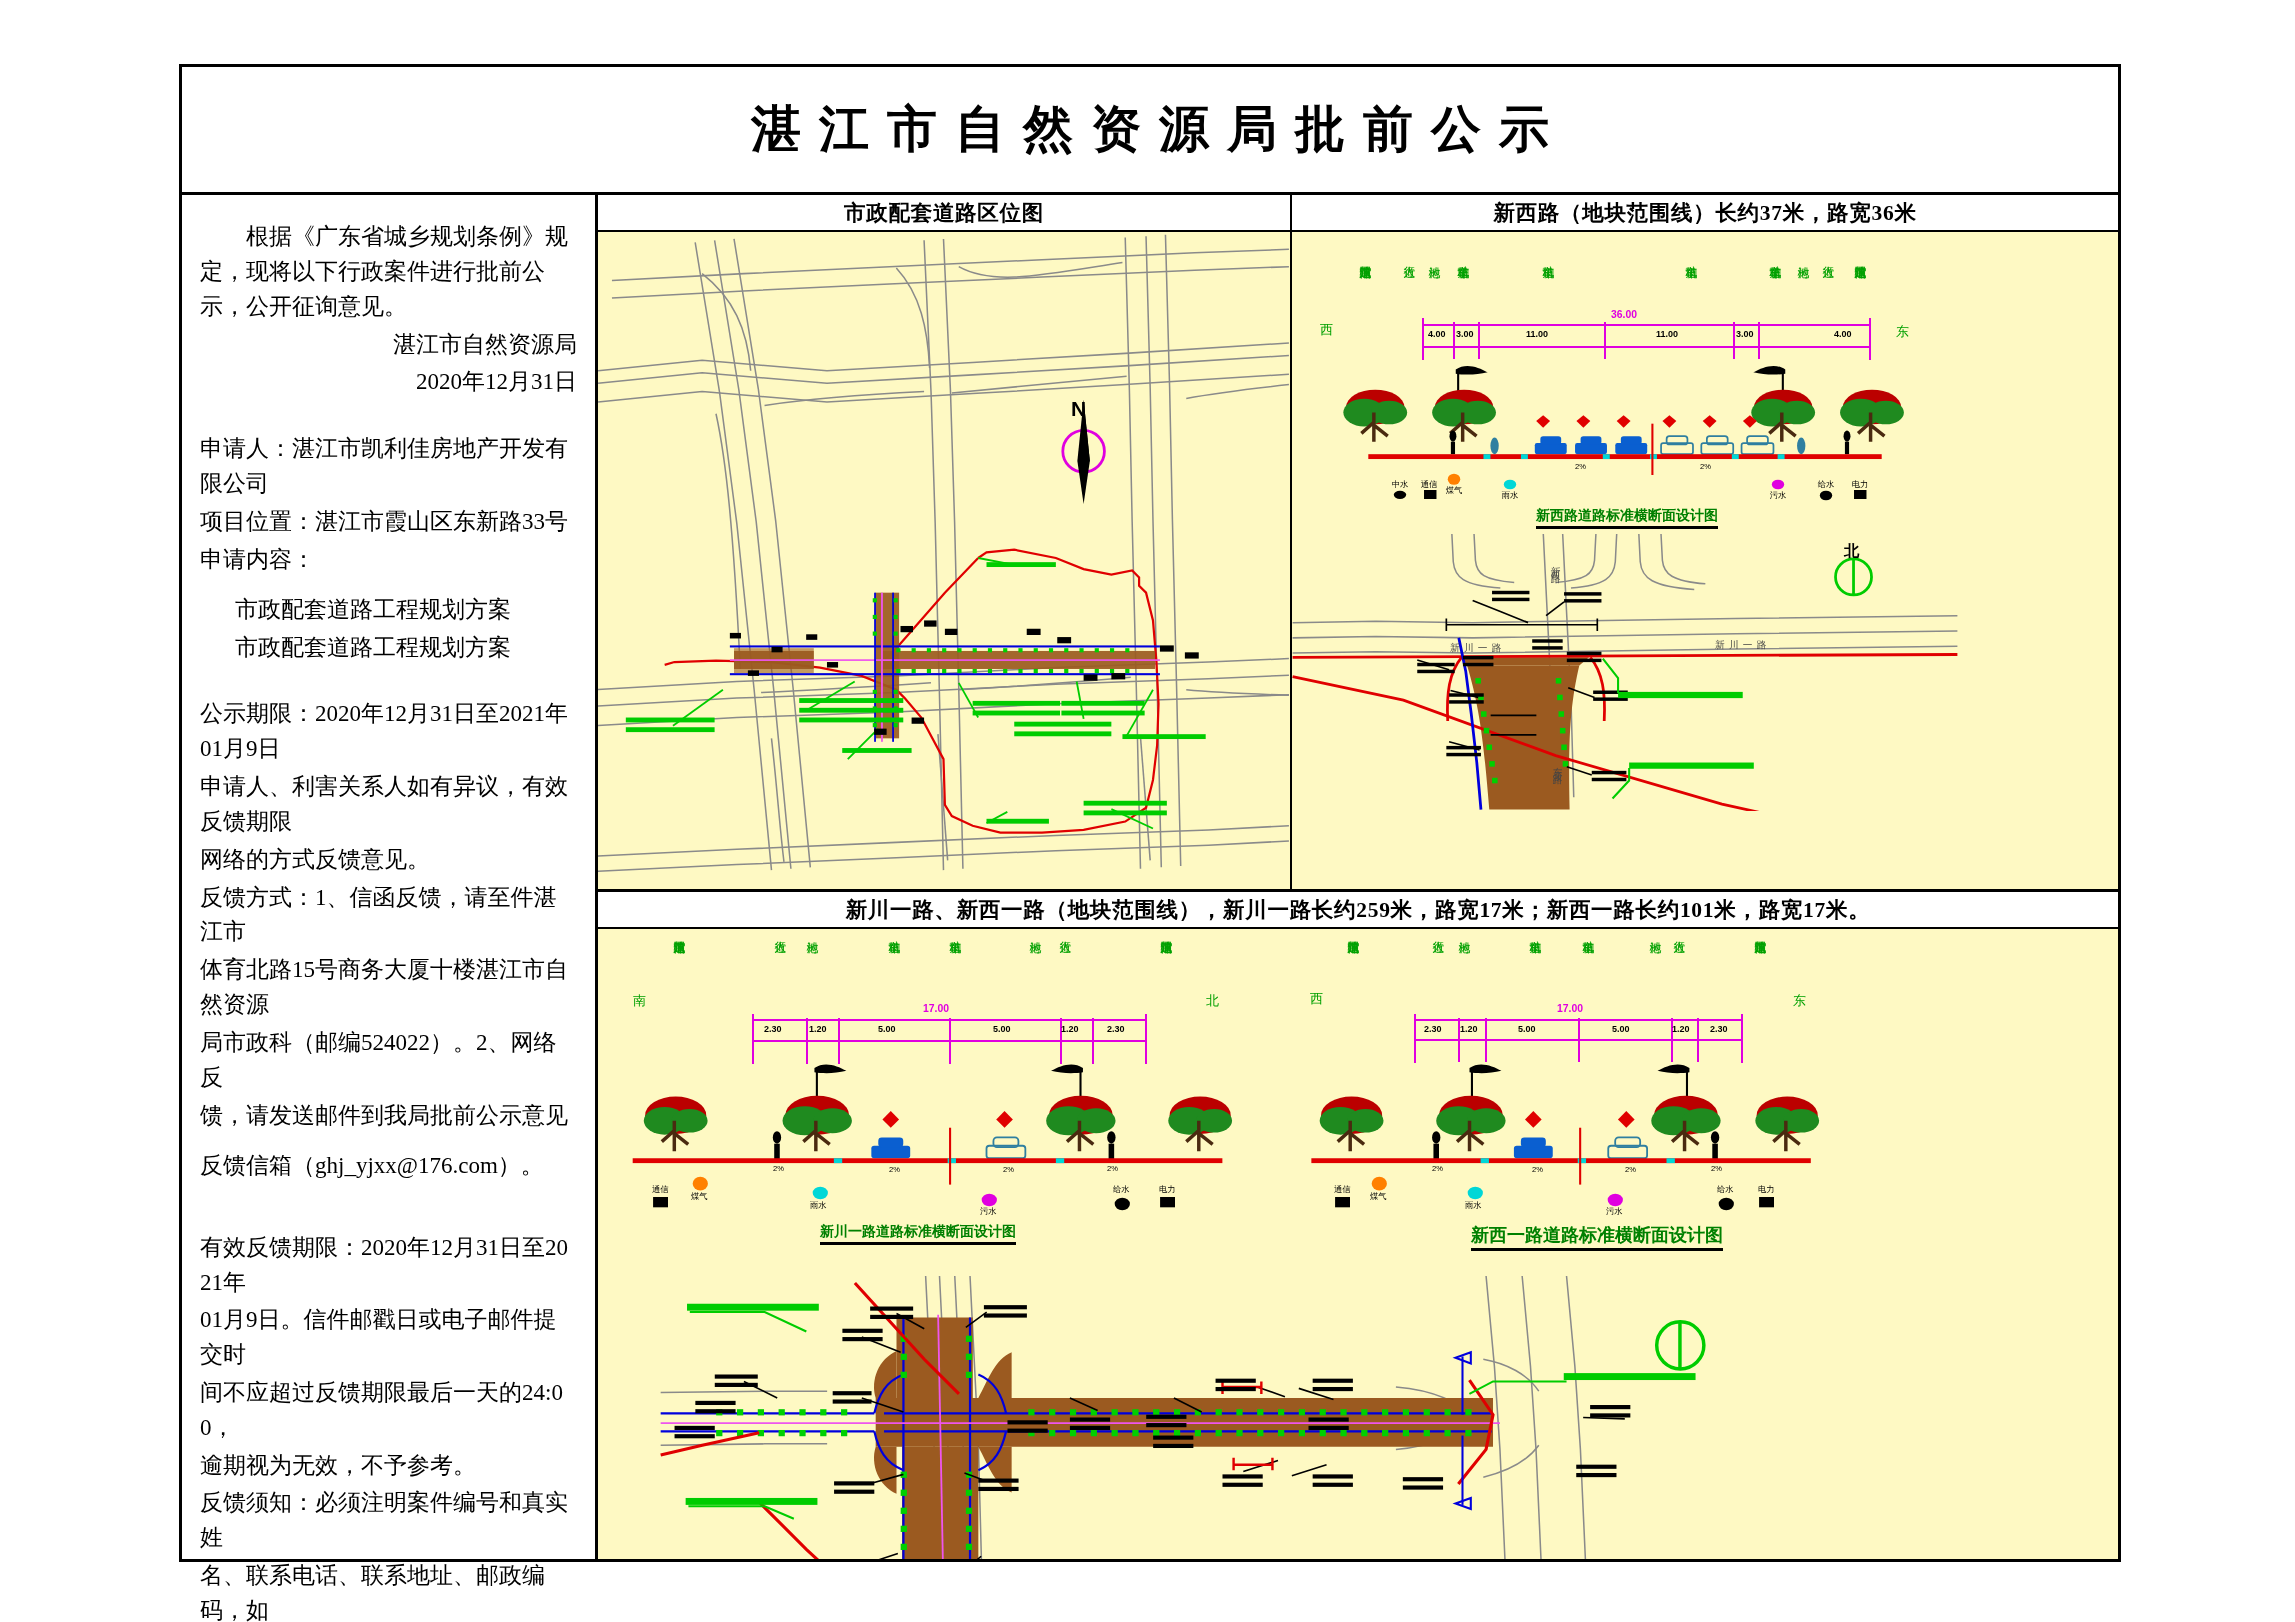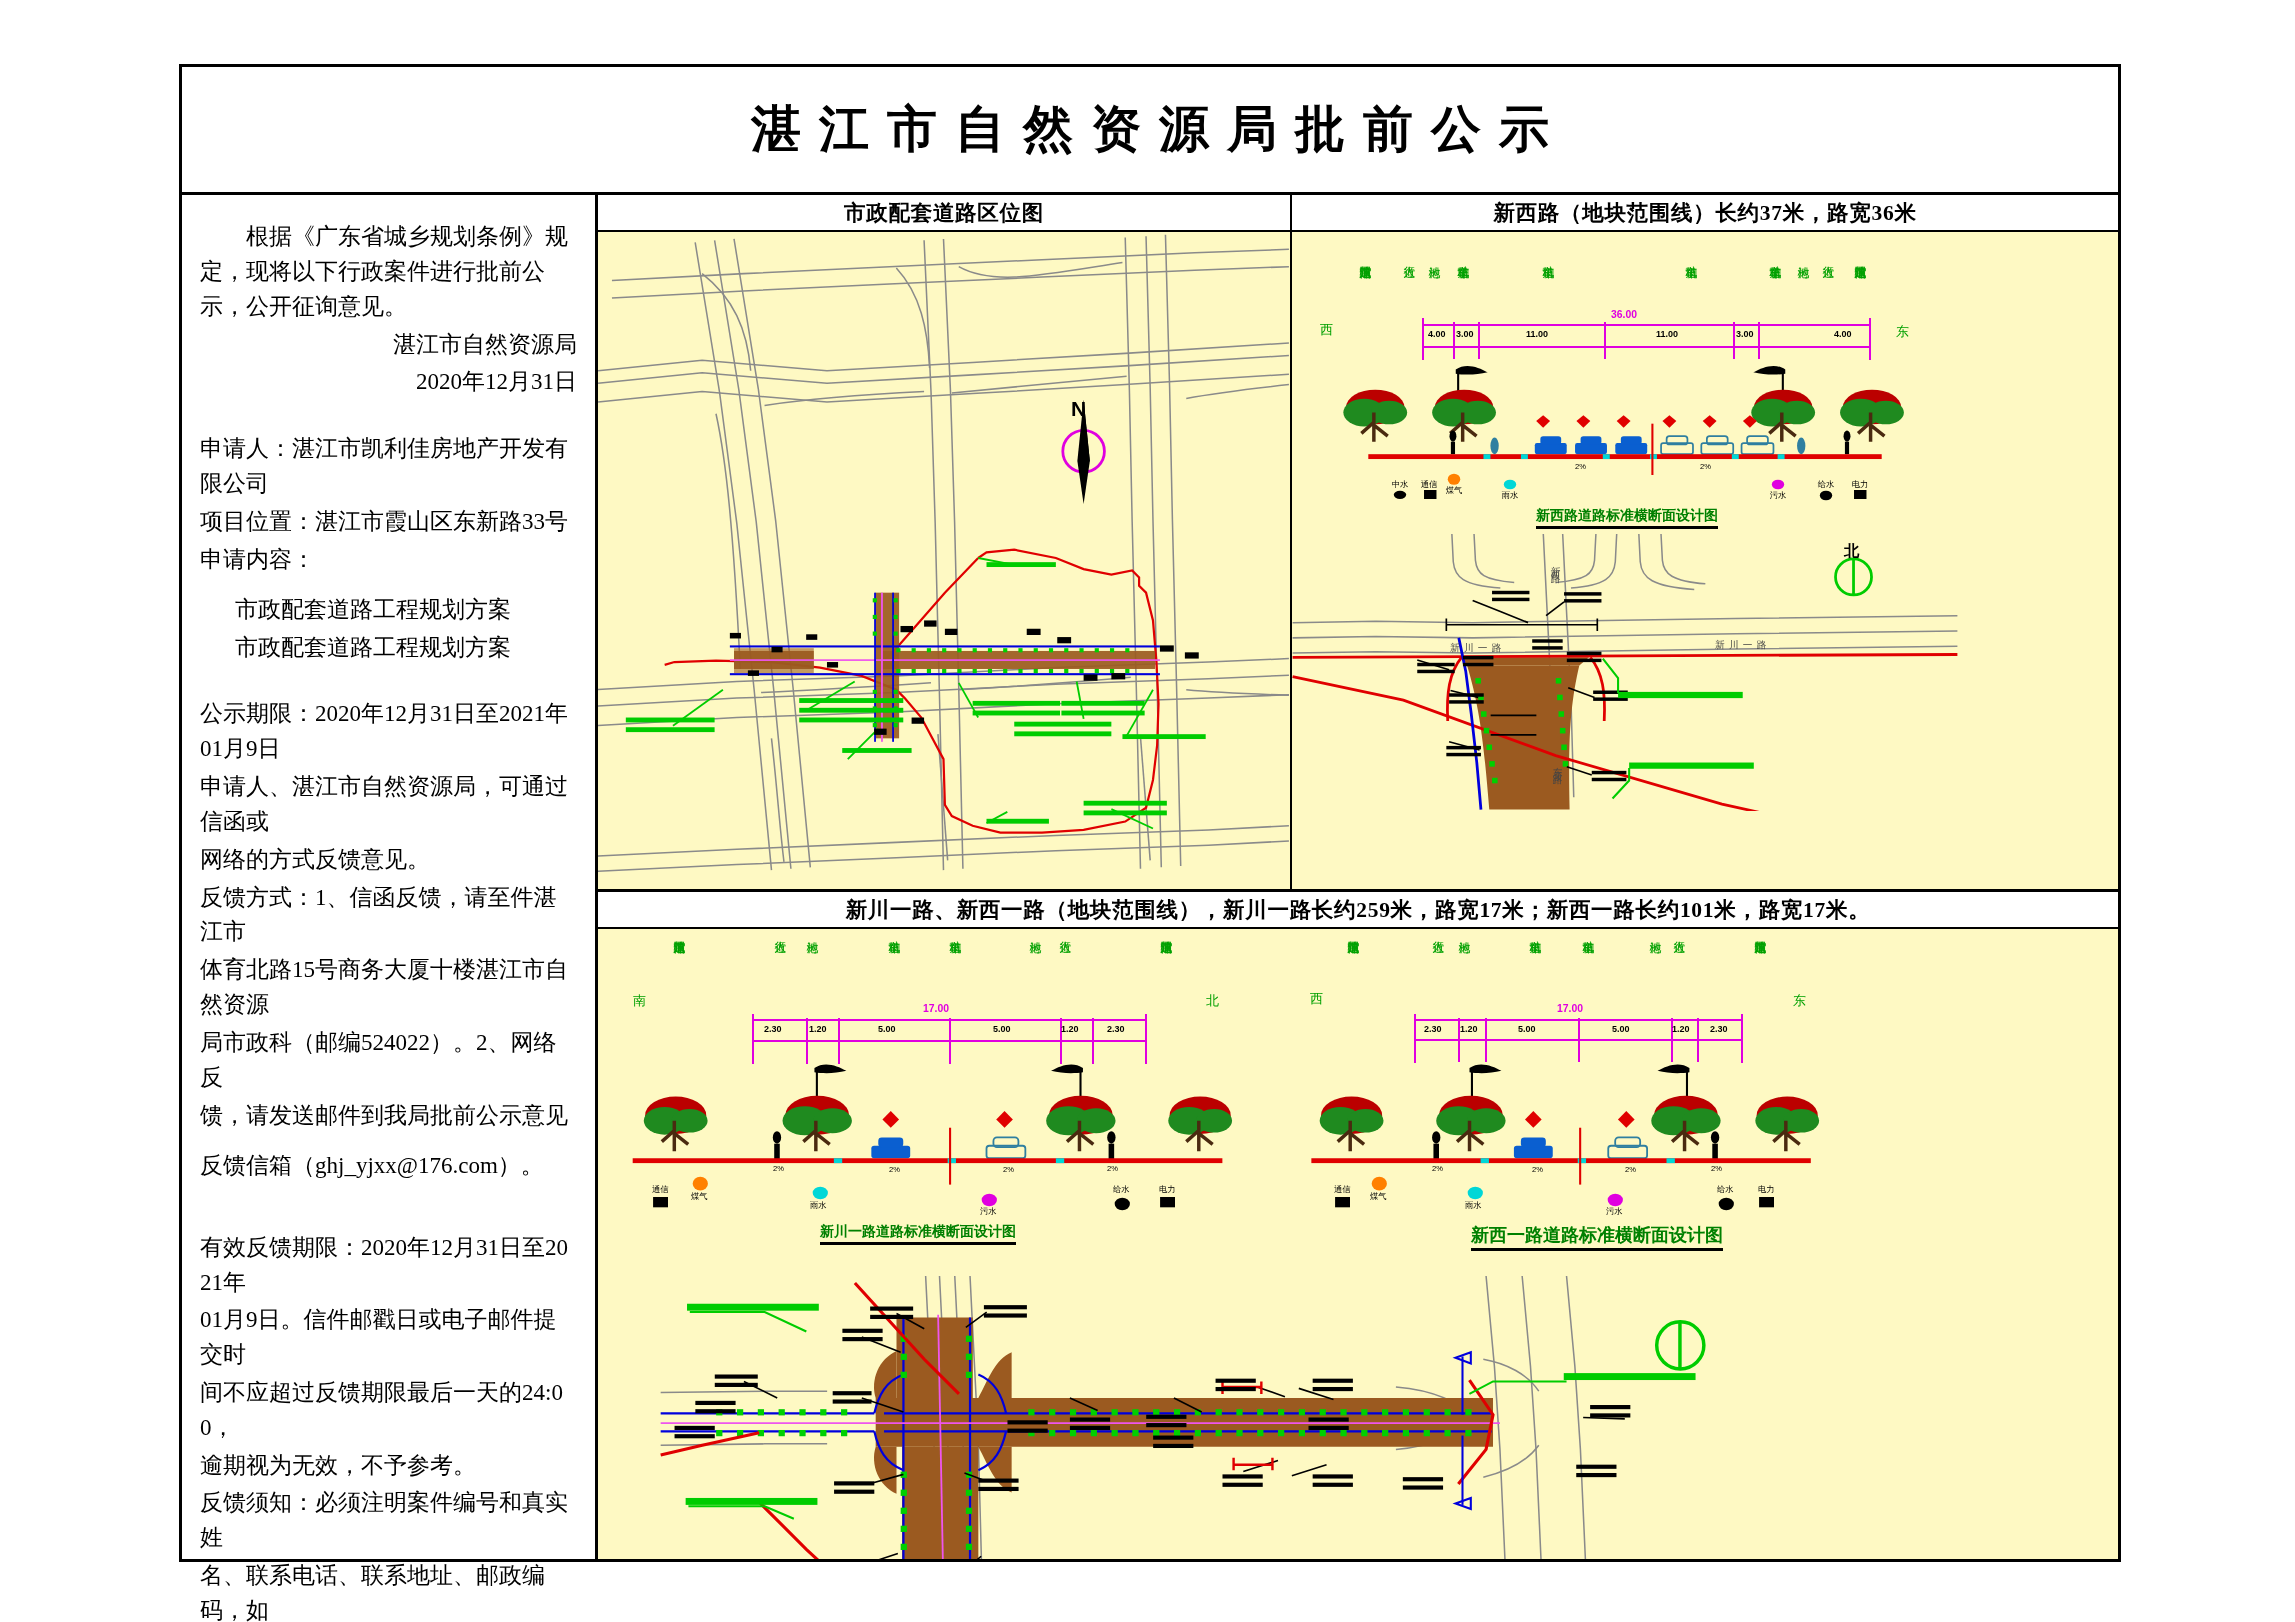--- a/index.html
+++ b/index.html
@@ -96,21 +96,21 @@
       <p class="para right-al">2020年12月31日</p>
       <div class="gap-m"></div>
       <p class="para">申请人：湛江市凯利佳房地产开发有限公司</p>
       <p class="para">项目位置：湛江市霞山区东新路33号</p>
       <p class="para">申请内容：</p>
       <div class="gap-s"></div>
       <p class="para sub-indent">市政配套道路工程规划方案</p>
       <p class="para sub-indent">市政配套道路工程规划方案</p>
       <div class="gap-m"></div>
       <p class="para">公示期限：2020年12月31日至2021年01月9日</p>
-      <p class="para">申请人、湛江市自然资源局，可通过信函或</p>
+      <p class="para">申请人、利害关系人如有异议，有效反馈期限</p>
       <p class="para">网络的方式反馈意见。</p>
       <p class="para">反馈方式：1、信函反馈，请至件湛江市</p>
       <p class="para">体育北路15号商务大厦十楼湛江市自然资源</p>
       <p class="para">局市政科（邮编524022）。2、网络反</p>
       <p class="para">馈，请发送邮件到我局批前公示意见</p>
       <div class="gap-s"></div>
       <p class="para">反馈信箱（ghj_yjxx@176.com）。</p>
       <div class="gap-l"></div>
       <p class="para">有效反馈期限：2020年12月31日至2021年</p>
       <p class="para">01月9日。信件邮戳日或电子邮件提交时</p>

